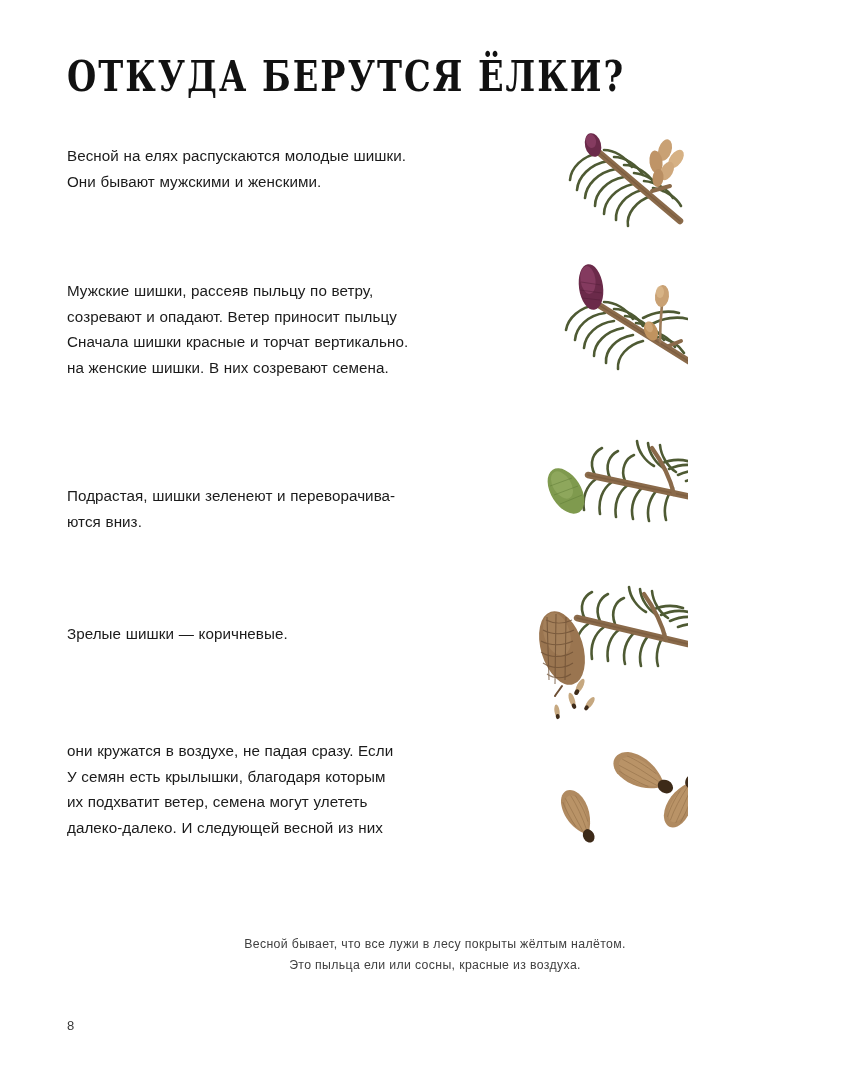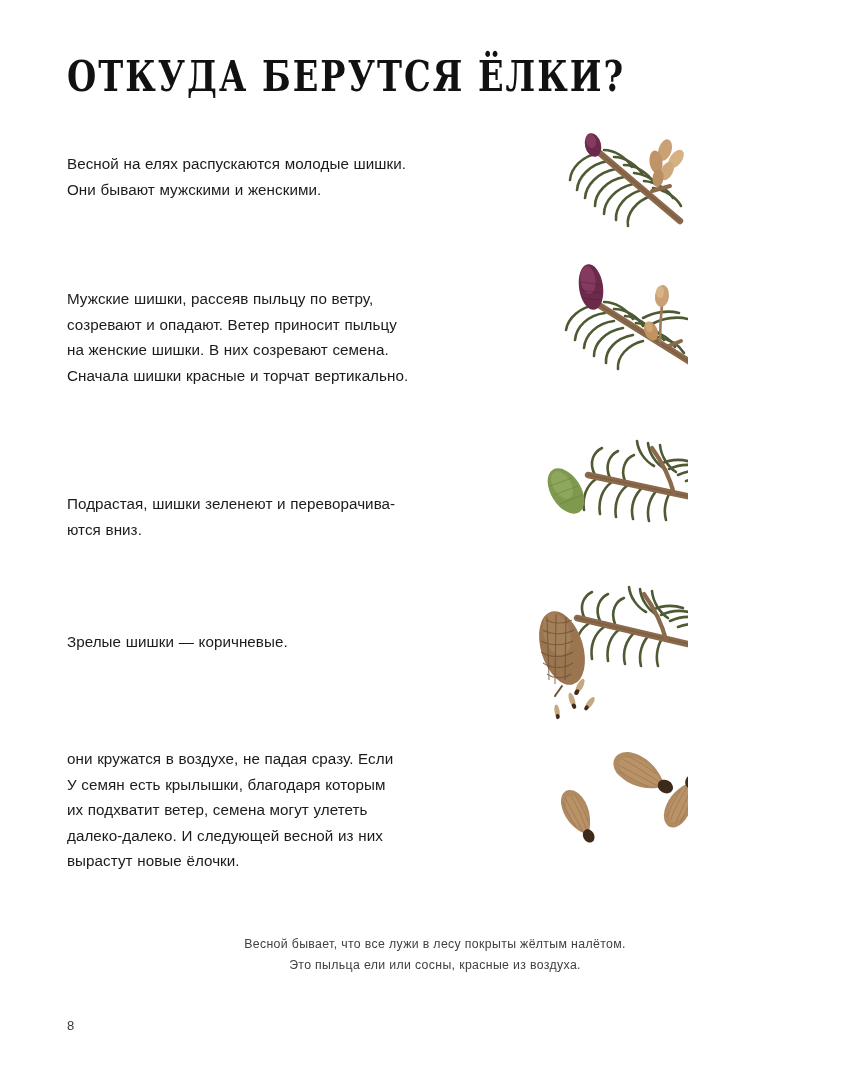--- a/index.html
+++ b/index.html
@@ -48,21 +48,20 @@
 
   .para {
     position: absolute;
     left: 0;
     width: 400px;
     color: #1b1b1b;
     font-size: 15.2px;
     line-height: 25.5px;
     letter-spacing: 0.05px;
     word-spacing: 0.4px;
-    margin-top: 8px;
   }
   .para span.line { display: block; white-space: pre; }
 
   .para-1 { top: 143px; }
   .para-2 { top: 278px; }
   .para-3 { top: 483px; }
   .para-4 { top: 621px; }
   .para-5 { top: 738px; }
 
   
@@ -110,39 +109,38 @@
   <div class="text-col">
 
     <div class="para para-1">
       <span class="line">Весной на елях распускаются молодые шишки.</span>
       <span class="line">Они бывают мужскими и женскими.</span>
     </div>
 
     <div class="para para-2">
       <span class="line">Мужские шишки, рассеяв пыльцу по ветру,</span>
       <span class="line">созревают и опадают. Ветер приносит пыльцу</span>
+      <span class="line">Сначала шишки красные и торчат вертикально.</span>
       <span class="line">на женские шишки. В них созревают семена.</span>
-      <span class="line">Сначала шишки красные и торчат вертикально.</span>
     </div>
 
     <div class="para para-3">
       <span class="line">Подрастая, шишки зеленеют и переворачива-</span>
       <span class="line">ются вниз.</span>
     </div>
 
     <div class="para para-4">
       <span class="line">Зрелые шишки — коричневые.</span>
     </div>
 
     <div class="para para-5">
       <span class="line">они кружатся в воздухе, не падая сразу. Если</span>
       <span class="line">У семян есть крылышки, благодаря которым</span>
       <span class="line">их подхватит ветер, семена могут улететь</span>
       <span class="line">далеко-далеко. И следующей весной из них</span>
-      <span class="line">вырастут новые ёлочки.</span>
     </div>
   </div>
 
   <div class="illus fig-1">
     <svg width="160" height="120" viewBox="0 0 160 120" xmlns="http://www.w3.org/2000/svg">
       <g fill="none" stroke="#4e5a33" stroke-width="2.6" stroke-linecap="round">
         <path d="M47 25 C30 28 19 40 18 52"></path>
         <path d="M56 33 C38 36 26 49 25 62"></path>
         <path d="M64 41 C46 44 34 57 33 70"></path>
         <path d="M72 49 C55 52 43 65 43 78"></path>

